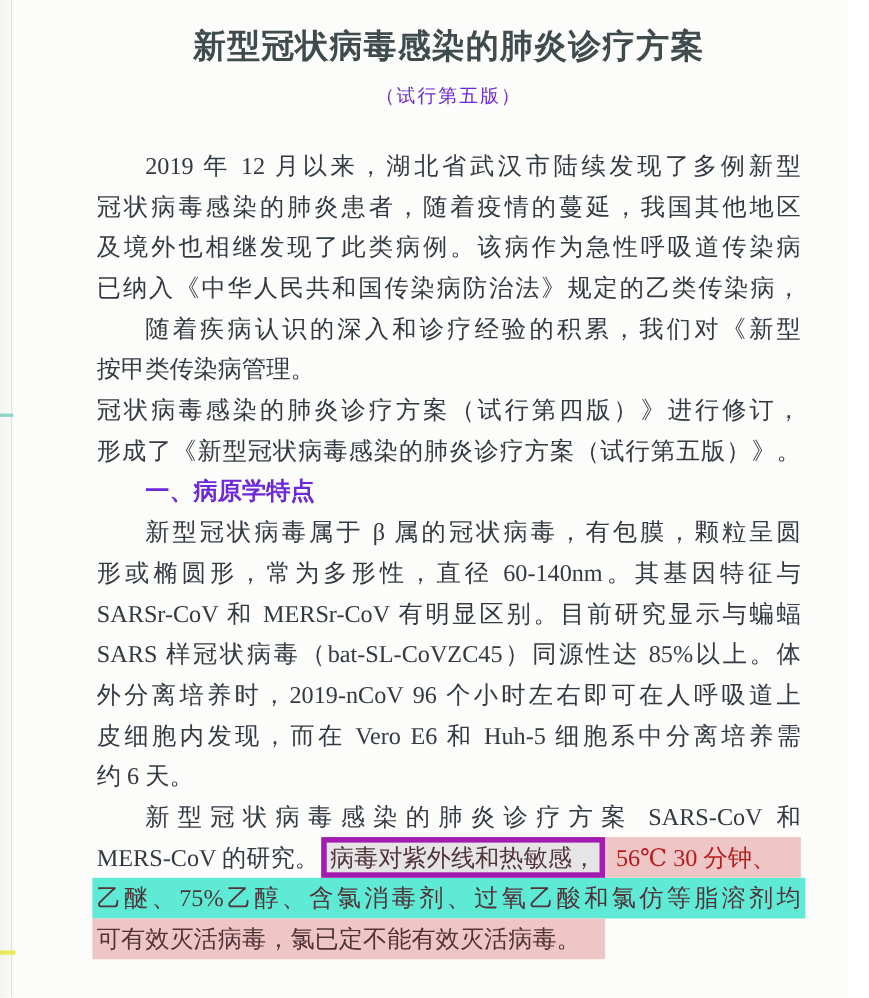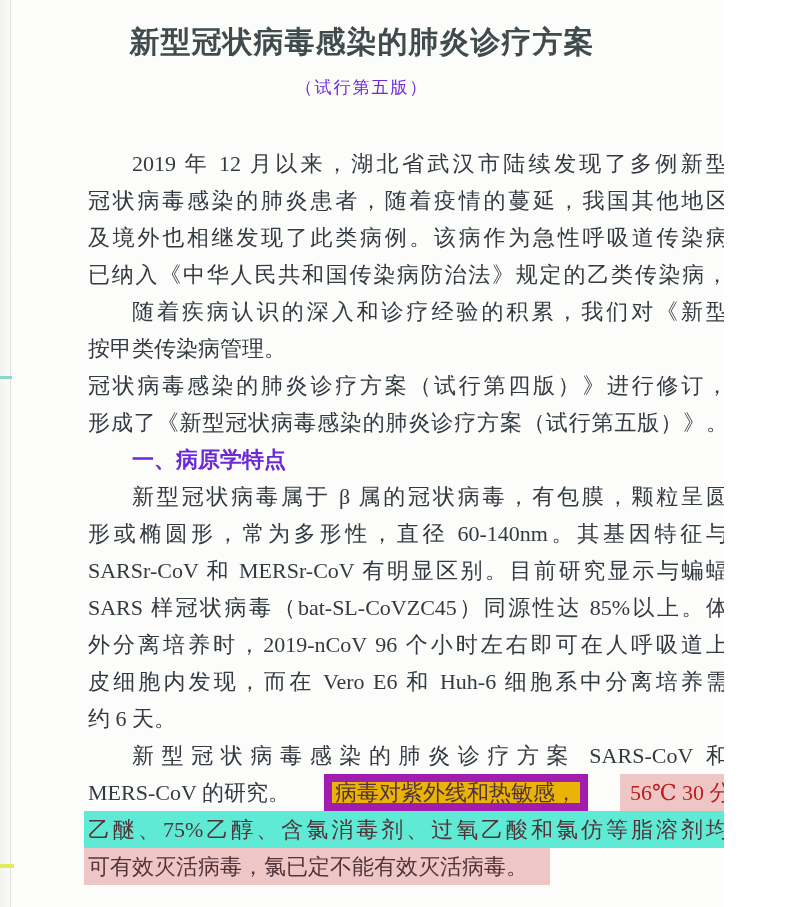--- a/index.html
+++ b/index.html
@@ -1,20 +1,21 @@
 <!DOCTYPE html>
 <html><head>
 <meta charset="utf-8">
 <style>
   html,body { margin:0; padding:0; background:#ffffff; }
   .page {
     position:relative; width:724px; height:907px;
     background:#fcfcfa; overflow:hidden;
     font-family:"Liberation Serif","DejaVu Serif",serif;
     color:#333a42;
+    padding-left:46px;
   }
   .scan-edge-line {
     position:absolute; left:10px; top:0; bottom:0; width:1px;
     background:rgba(175,175,168,0.35);
   }
   .teal-mark { position:absolute; left:0; top:376px; width:12px; height:3px; background:#8fd4c8; }
   .yellow-mark { position:absolute; left:0; top:864px; width:14px; height:4px; background:#e4ec5e; }
   .corner-shade {
     position:absolute; left:0; top:0; width:12px; height:100%;
     background:linear-gradient(to right, rgba(200,200,195,0.18), rgba(200,200,195,0));
@@ -22,38 +23,38 @@
   .title {
     margin:22px 30px 0; text-align:center;
     font-size:30px; font-weight:bold; letter-spacing:1px;
     color:#3f4b4d;
   }
   .subtitle {
     margin-top:13px; text-align:center;
     font-size:17px; letter-spacing:2px; color:#6d28d9;
   }
   .body {
-    position:absolute; top:145px; left:88px; width:640px;
+    position:absolute; top:132px; left:88px; width:640px;
   }
   .line {
     height:37px; line-height:37px; font-size:22px;
     text-align:justify; text-align-last:justify; text-justify:inter-character;
   }
   .no-just { text-align:left; text-align-last:left; }
   .indent { padding-left:44px; }
   .heading {
     font-family:"Liberation Sans","DejaVu Sans",sans-serif;
     font-weight:bold; font-size:22px; color:#6d28d9;
   }
-  .p4l2 { display:flex; align-items:stretch; text-align:center; text-align-last:left;gap:32px; }
+  .p4l2 { display:flex; align-items:stretch; text-align:center; text-align-last:left; }
   .seg { white-space:nowrap; }
   .redbox {
     display:flex; align-items:center; box-sizing:border-box;
     margin-left:2px; padding:0 3px; height:37px;
-    border:8px solid #a21caf; background:#eab308;
+    border:5px solid #a21caf; background:#e5e5e5;
     color:#51343a; white-space:nowrap;
   }
   .hl { background:#eec6c5; color:#b91c1c; }
   .grow { flex:1; padding-left:10px; white-space:nowrap; }
   .hl-full {
     background:#5eead4; color:#51343a;
     margin:0 -4px; padding:0 4px;
   }
   .hl-part {
     display:inline-block; height:37px; line-height:37px;
@@ -84,21 +85,21 @@
     <div class="line">冠状病毒感染的肺炎诊疗方案（试行第四版）》进行修订，</div>
     <div class="line">形成了《新型冠状病毒感染的肺炎诊疗方案（试行第五版）》。</div>
 
     <div class="line heading indent no-just">一、病原学特点</div>
 
     <div class="line indent">新型冠状病毒属于 β 属的冠状病毒，有包膜，颗粒呈圆</div>
     <div class="line">形或椭圆形，常为多形性，直径 60-140nm。其基因特征与</div>
     <div class="line">SARSr-CoV 和 MERSr-CoV 有明显区别。目前研究显示与蝙蝠</div>
     <div class="line">SARS 样冠状病毒（bat-SL-CoVZC45）同源性达 85%以上。体</div>
     <div class="line">外分离培养时，2019-nCoV 96 个小时左右即可在人呼吸道上</div>
-    <div class="line">皮细胞内发现，而在 Vero E6 和 Huh-6 细胞系中分离培养需</div>
+    <div class="line">皮细胞内发现，而在 Vero E6 和 Huh-5 细胞系中分离培养需</div>
     <div class="line no-just">约 6 天。</div>
 
     <div class="line indent">新型冠状病毒感染的肺炎诊疗方案 SARS-CoV 和</div>
     <div class="line p4l2">
       <span class="seg">MERS-CoV 的研究。</span>
       <span class="redbox">病毒对紫外线和热敏感，</span>
       <span class="hl grow">56℃  30 分钟、</span>
     </div>
     <div class="line hl-full">乙醚、75%乙醇、含氯消毒剂、过氧乙酸和氯仿等脂溶剂均</div>
     <div class="line no-just">

